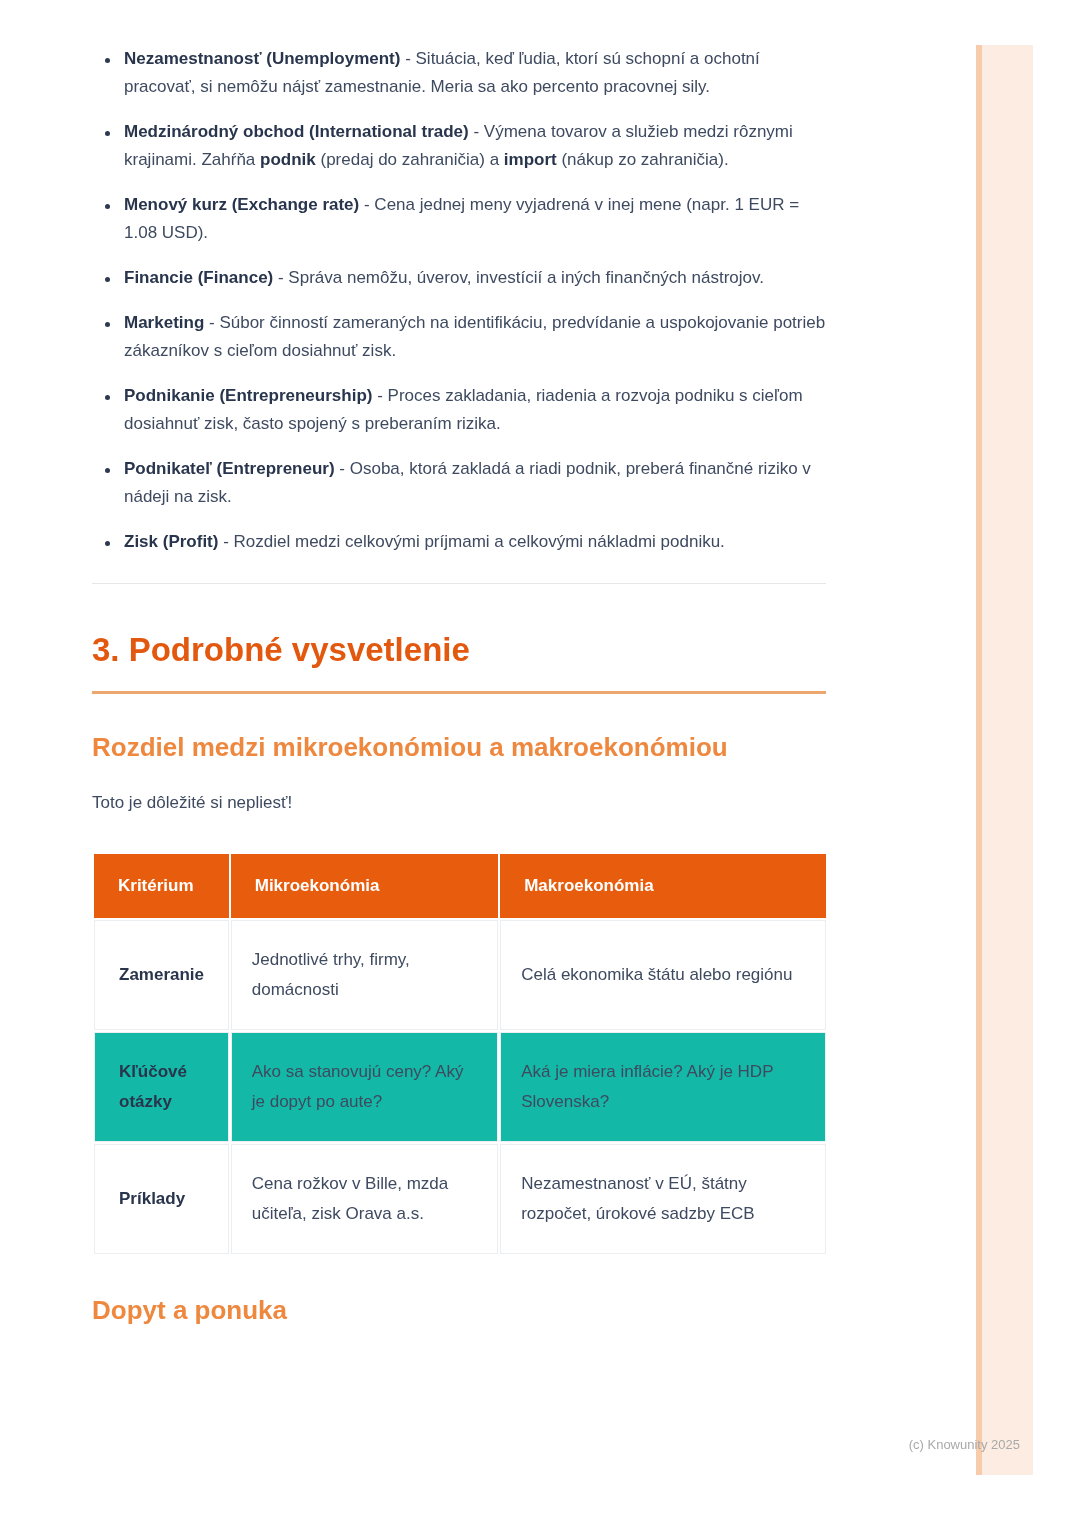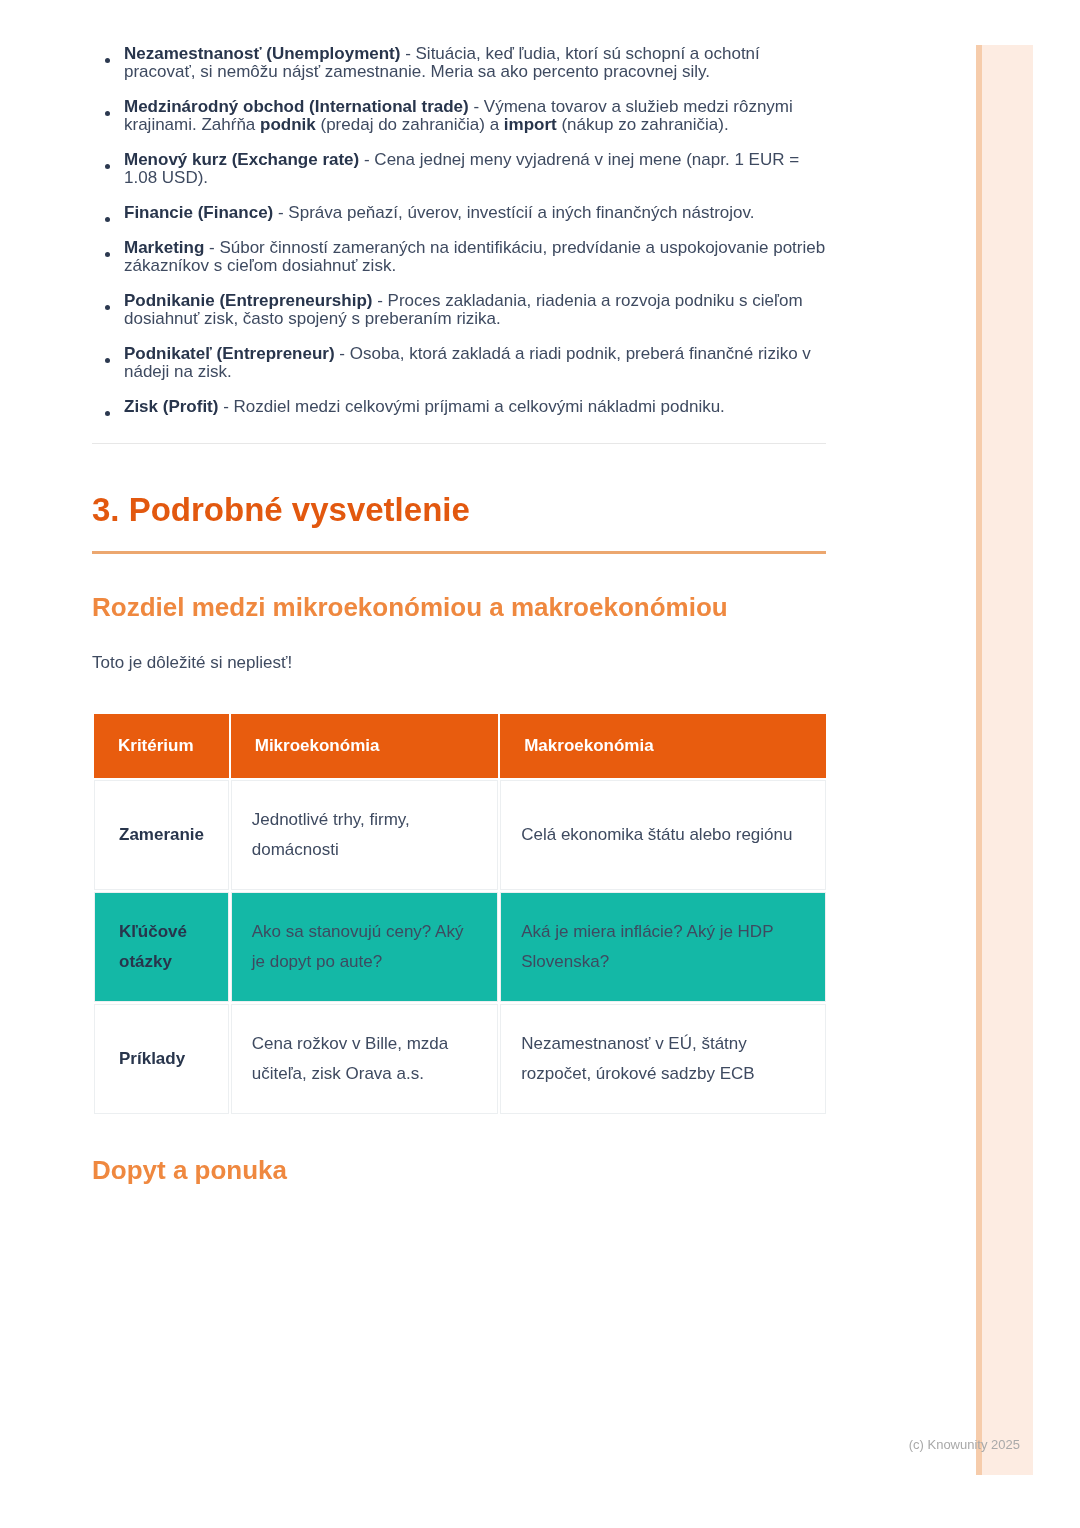--- a/index.html
+++ b/index.html
@@ -12,21 +12,21 @@
     position:absolute;top:45px;left:976px;width:51px;height:1430px;
     background:#fdece2;border-left:6px solid #f6ccab;z-index:1;
   }
   .content{
     position:absolute;top:45px;left:92px;width:734px;z-index:2;
   }
   
   ul.def-list{list-style:none;margin:0;padding:0;}
   ul.def-list li{
     position:relative;padding-left:32px;margin:0 0 17px 0;
-    font-size:17px;line-height:18px;color:#3e4a60;
+    font-size:17px;line-height:28px;color:#3e4a60;
   }
   ul.def-list li::before{
     content:"";position:absolute;left:13px;top:13px;width:5px;height:5px;
     border-radius:50%;background:#2c3950;
   }
   ul.def-list b, .term{font-weight:bold;color:#28354c;}
   
   .divider{height:1px;background:#e7e7e7;margin-top:27px;}
   
   h1.sec-title{
@@ -66,21 +66,21 @@
 <body>
 
 <div class="side-strip"></div>
 
 <div class="content">
 
   <ul class="def-list">
       <li><span class="term">Nezamestnanosť (Unemployment)</span><span> - Situácia, keď ľudia, ktorí sú schopní a ochotní pracovať, si nemôžu nájsť zamestnanie. Meria sa ako percento pracovnej sily.</span></li>
       <li><span class="term">Medzinárodný obchod (International trade)</span><span> - Výmena tovarov a služieb medzi rôznymi krajinami. Zahŕňa </span><b>podnik</b><span> (predaj do zahraničia) a </span><b>import</b><span> (nákup zo zahraničia).</span></li>
       <li><span class="term">Menový kurz (Exchange rate)</span><span> - Cena jednej meny vyjadrená v inej mene (napr. 1 EUR = 1.08 USD).</span></li>
-      <li><span class="term">Financie (Finance)</span><span> - Správa peňazí, úverov, investícií a iných finančných nástrojov.</span></li>
+      <li><span class="term">Financie (Finance)</span><span> - Správa nemôžu, úverov, investícií a iných finančných nástrojov.</span></li>
       <li><span class="term">Marketing</span><span> - Súbor činností zameraných na identifikáciu, predvídanie a uspokojovanie potrieb zákazníkov s cieľom dosiahnuť zisk.</span></li>
       <li><span class="term">Podnikanie (Entrepreneurship)</span><span> - Proces zakladania, riadenia a rozvoja podniku s cieľom dosiahnuť zisk, často spojený s preberaním rizika.</span></li>
       <li><span class="term">Podnikateľ (Entrepreneur)</span><span> - Osoba, ktorá zakladá a riadi podnik, preberá finančné riziko v nádeji na zisk.</span></li>
       <li><span class="term">Zisk (Profit)</span><span> - Rozdiel medzi celkovými príjmami a celkovými nákladmi podniku.</span></li>
     </ul>
 
   <div class="divider"></div>
 
   <h1 class="sec-title">3. Podrobné vysvetlenie</h1>
   <div class="sec-rule"></div>

